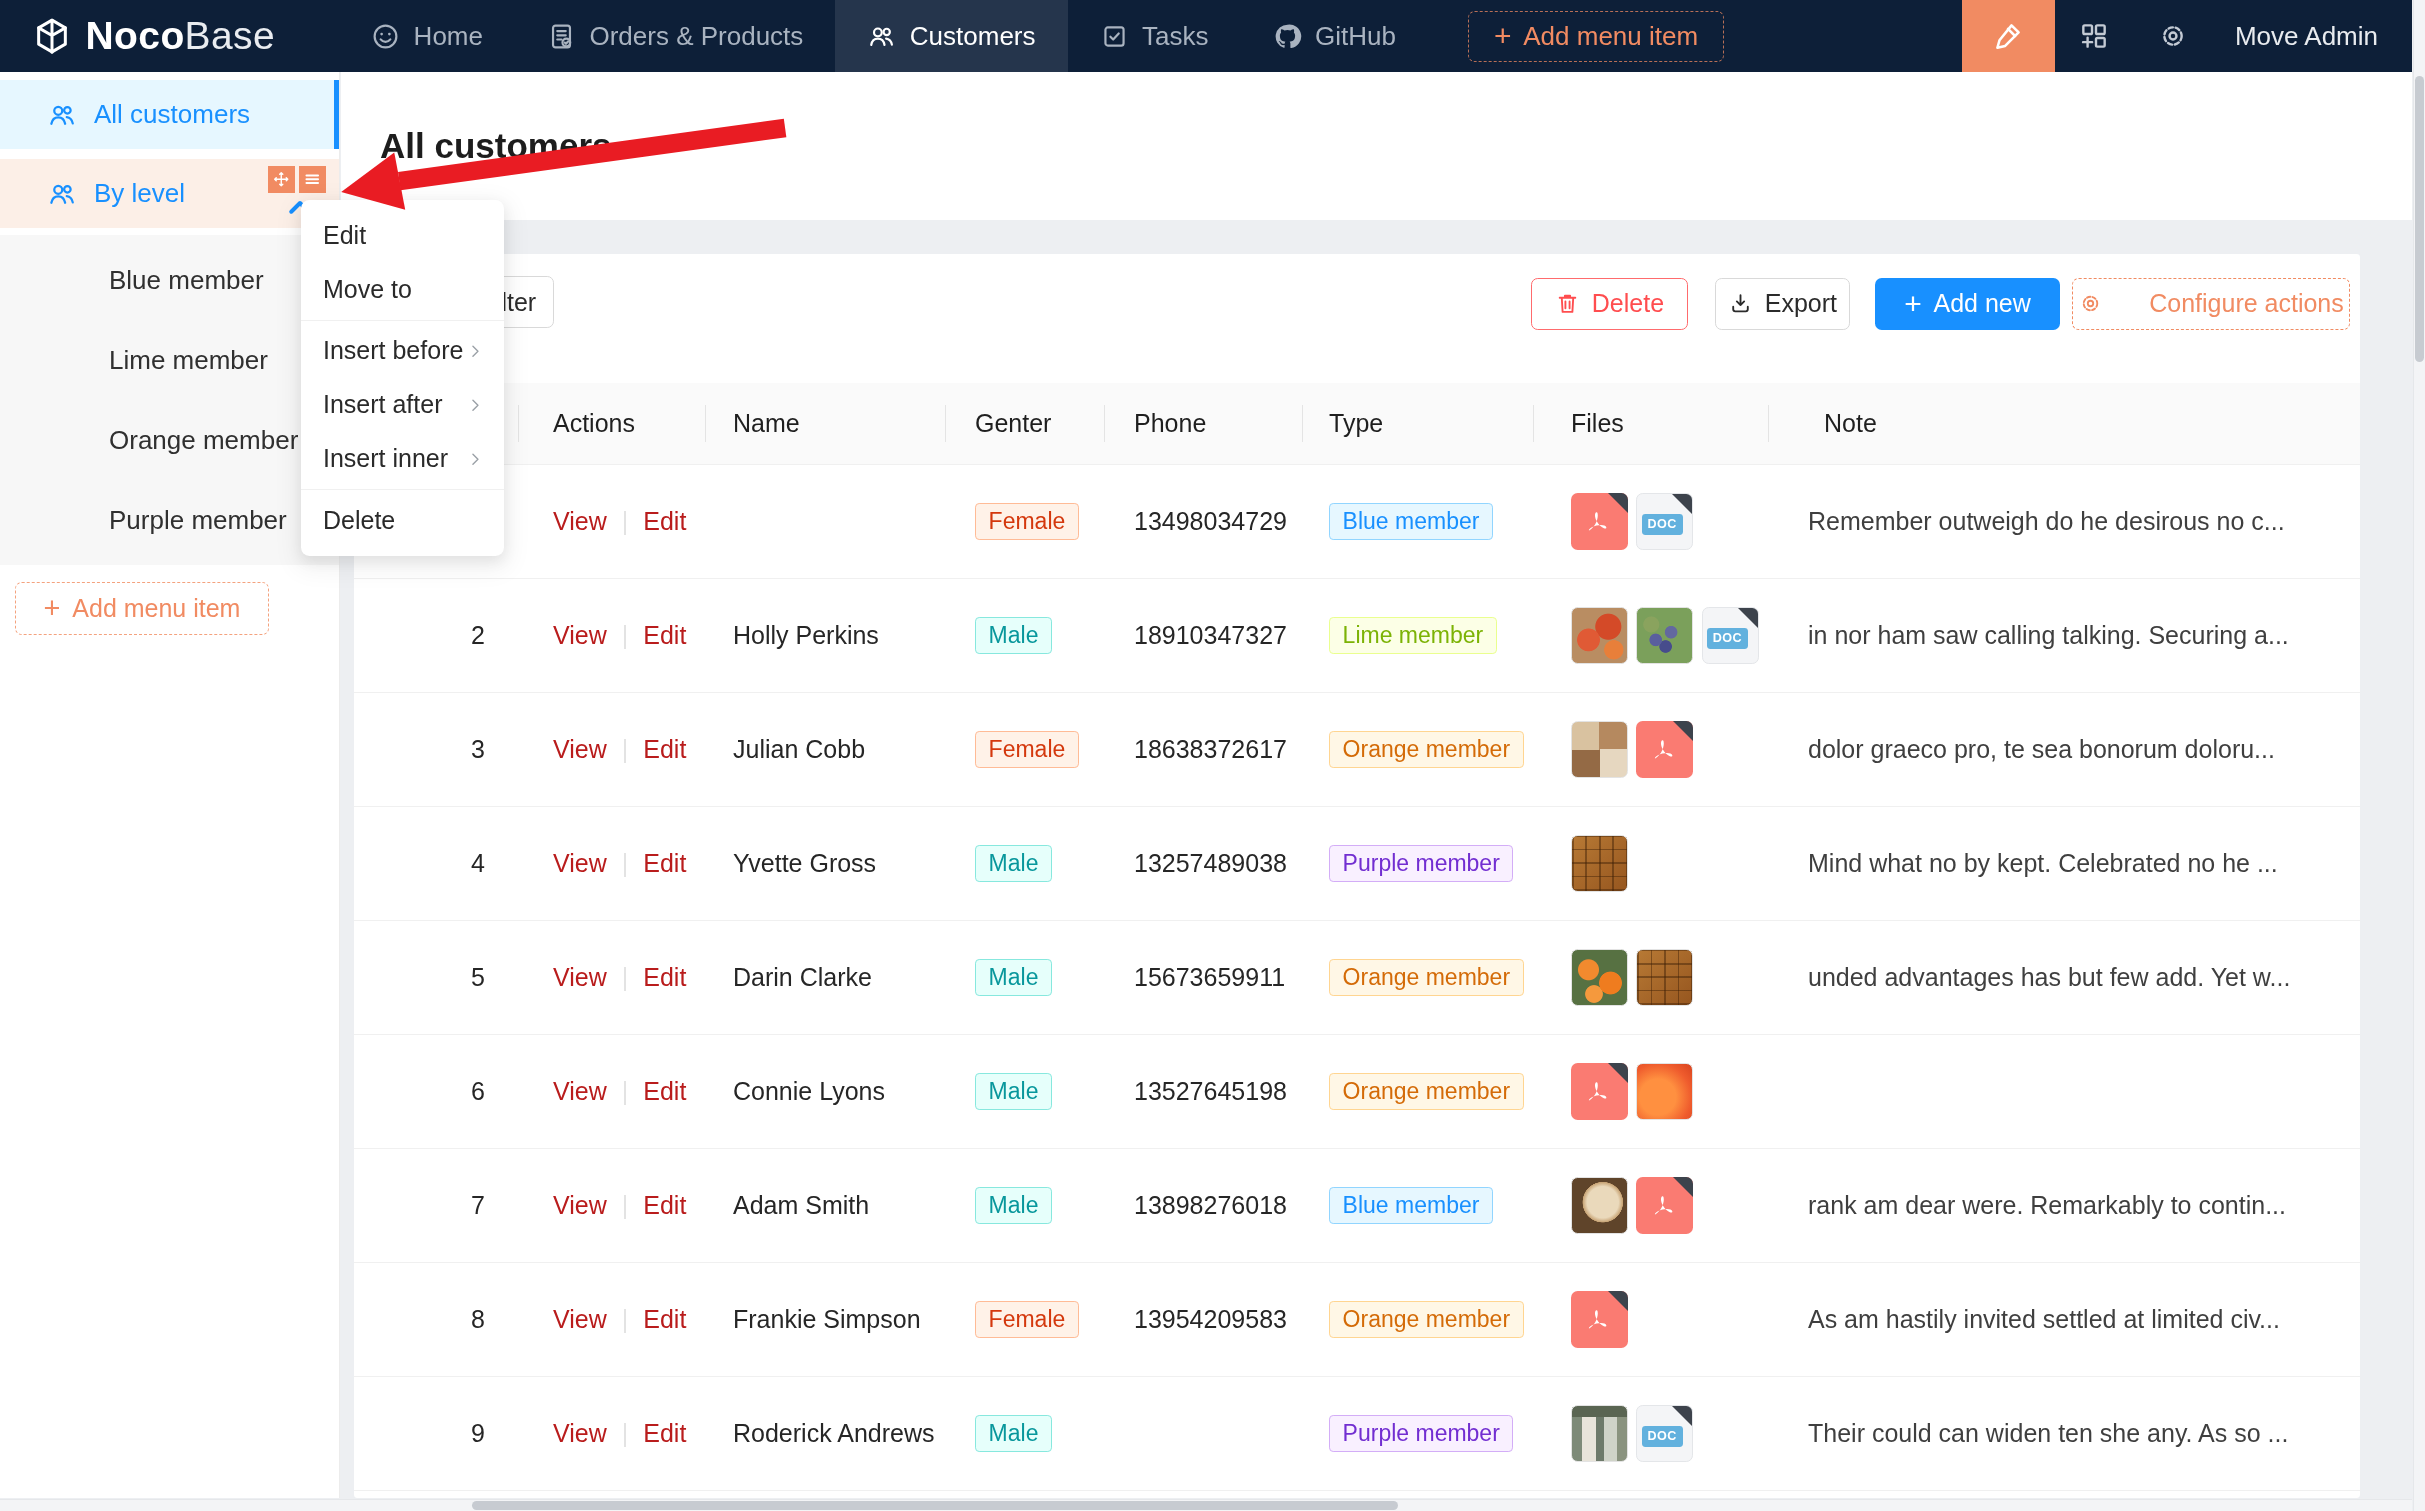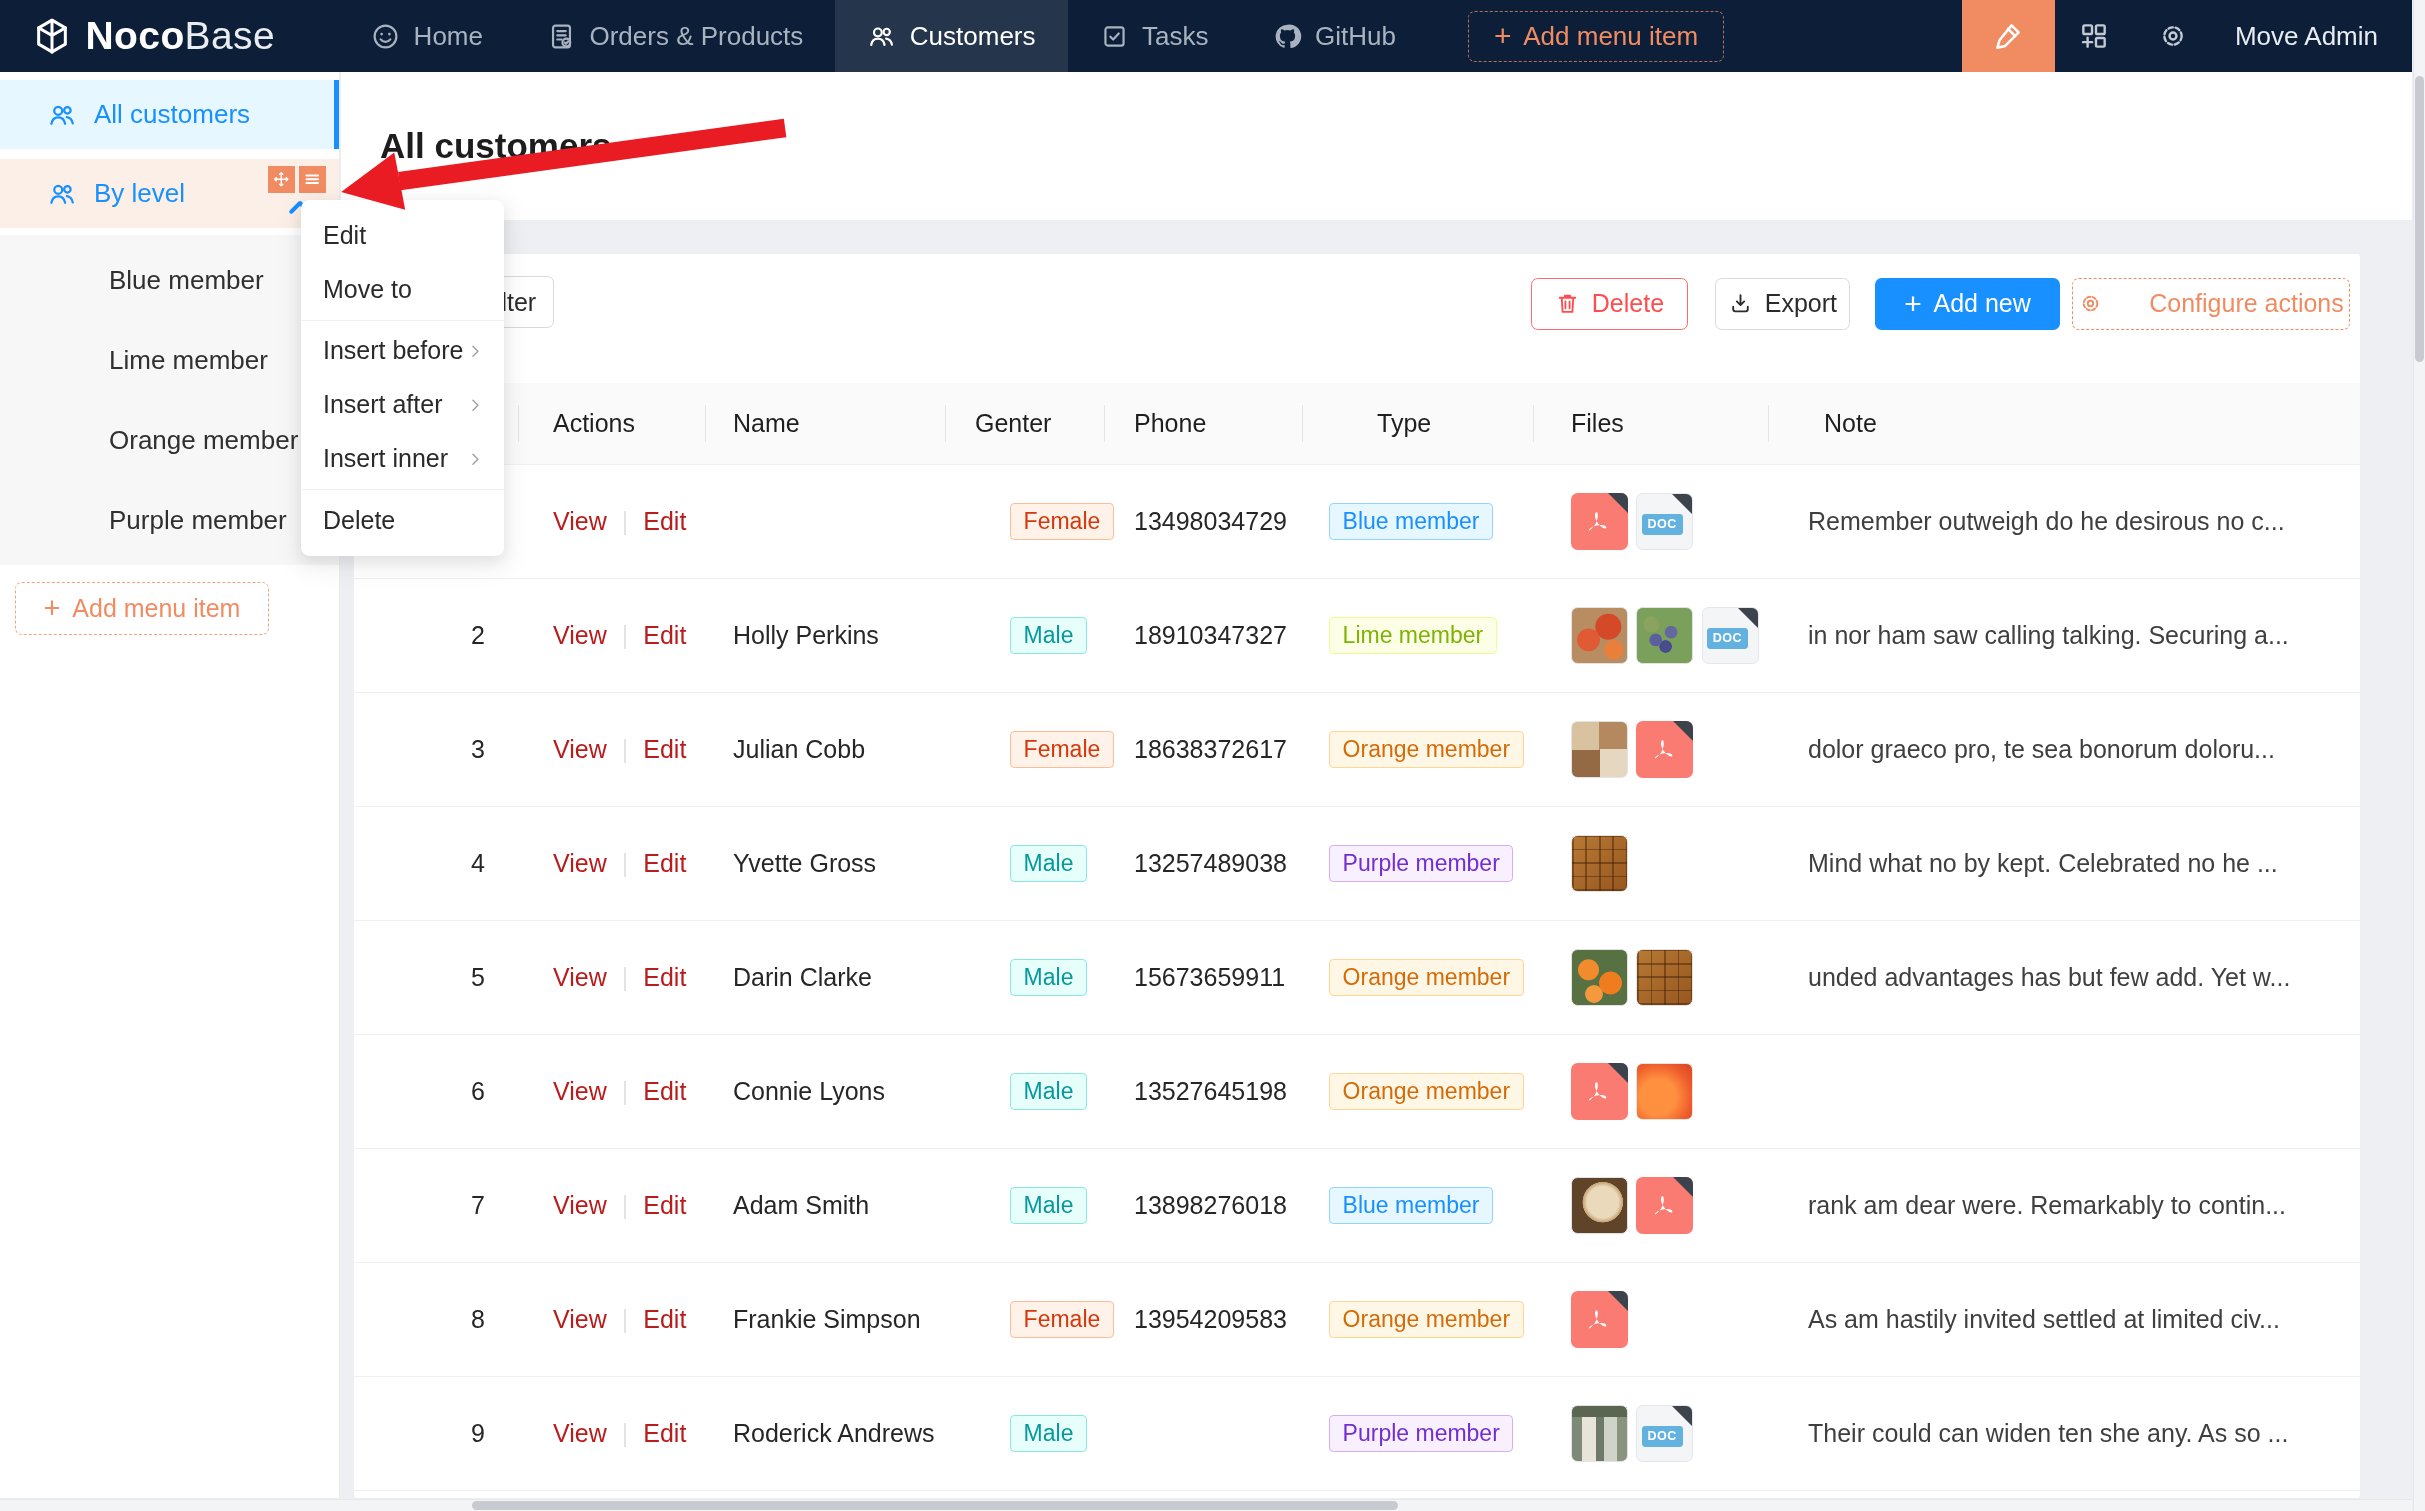--- a/index.html
+++ b/index.html
@@ -63,21 +63,21 @@
   .thead { position:absolute; left:0; top:129px; width:100%; height:82px; background:#fafafa; border-bottom:0.8px solid #f0f0f0; }
   .th { position:absolute; top:0; height:100%; display:flex; align-items:center; font-size:25px; font-weight:500; color:#1f1f1f; }
   .th-sep { position:absolute; top:22px; width:0.8px; height:37px; background:#e4e4e4; }
 
   .tbody { position:absolute; left:0; top:211px; width:100%; }
   .trow { position:relative; height:114px; border-bottom:0.8px solid #f0f0f0; }
   .cell { position:absolute; top:0; bottom:0; display:flex; align-items:center; font-size:25px; color:#262626; }
   .c-num   { left:97px; width:54px; justify-content:center; }
   .c-act   { left:199px; gap:15px; }
   .c-name  { left:379px; }
-  .c-gen   { left:656px; }
+  .c-gen   { left:621px; }
   .c-phone { left:780px; }
   .c-type  { left:975px; }
   .c-files { left:1217px; gap:8.4px; }
   .c-note  { left:1454px; width:531px; color:#3f3f3f; white-space:nowrap; overflow:hidden; }
   .link { color:#b91c1c; cursor:pointer; }
   .act-sep { color:#e3e3e3; }
 
   .tag { border-radius:4.2px; padding:4.2px 12.6px; font-size:23px; line-height:1.2; border:0.8px solid; }
   .c-volcano { background:#fff2e8; border-color:#ffbb96; color:#d4380d; }
   .c-cyan    { background:#e6fffb; border-color:#87e8de; color:#08979c; }
@@ -329,21 +329,21 @@
           <circle cx="12" cy="12" r="6.5" stroke-dasharray="3.3 2.1"></circle>
           <circle cx="12" cy="12" r="2.6"></circle>
         </svg>
       </span>
   </div>
   <div class="thead" id="thead">
       <div class="th" style="left: 199px;">Actions</div>
       <div class="th" style="left: 379px;">Name</div>
       <div class="th" style="left: 621px;">Genter</div>
       <div class="th" style="left: 780px;">Phone</div>
-      <div class="th" style="left: 975px; margin-left: 48px;">Type</div>
+      <div class="th" style="left: 975px;">Type</div>
       <div class="th" style="left: 1217px;">Files</div>
       <div class="th" style="left: 1470px; text-align: right;">Note</div>
       <div class="th-sep" style="left: 164px;"></div>
       <div class="th-sep" style="left: 351px;"></div>
       <div class="th-sep" style="left: 591px;"></div>
       <div class="th-sep" style="left: 750px;"></div>
       <div class="th-sep" style="left: 948px;"></div>
       <div class="th-sep" style="left: 1179px;"></div>
       <div class="th-sep" style="left: 1414px;"></div>
     </div>

